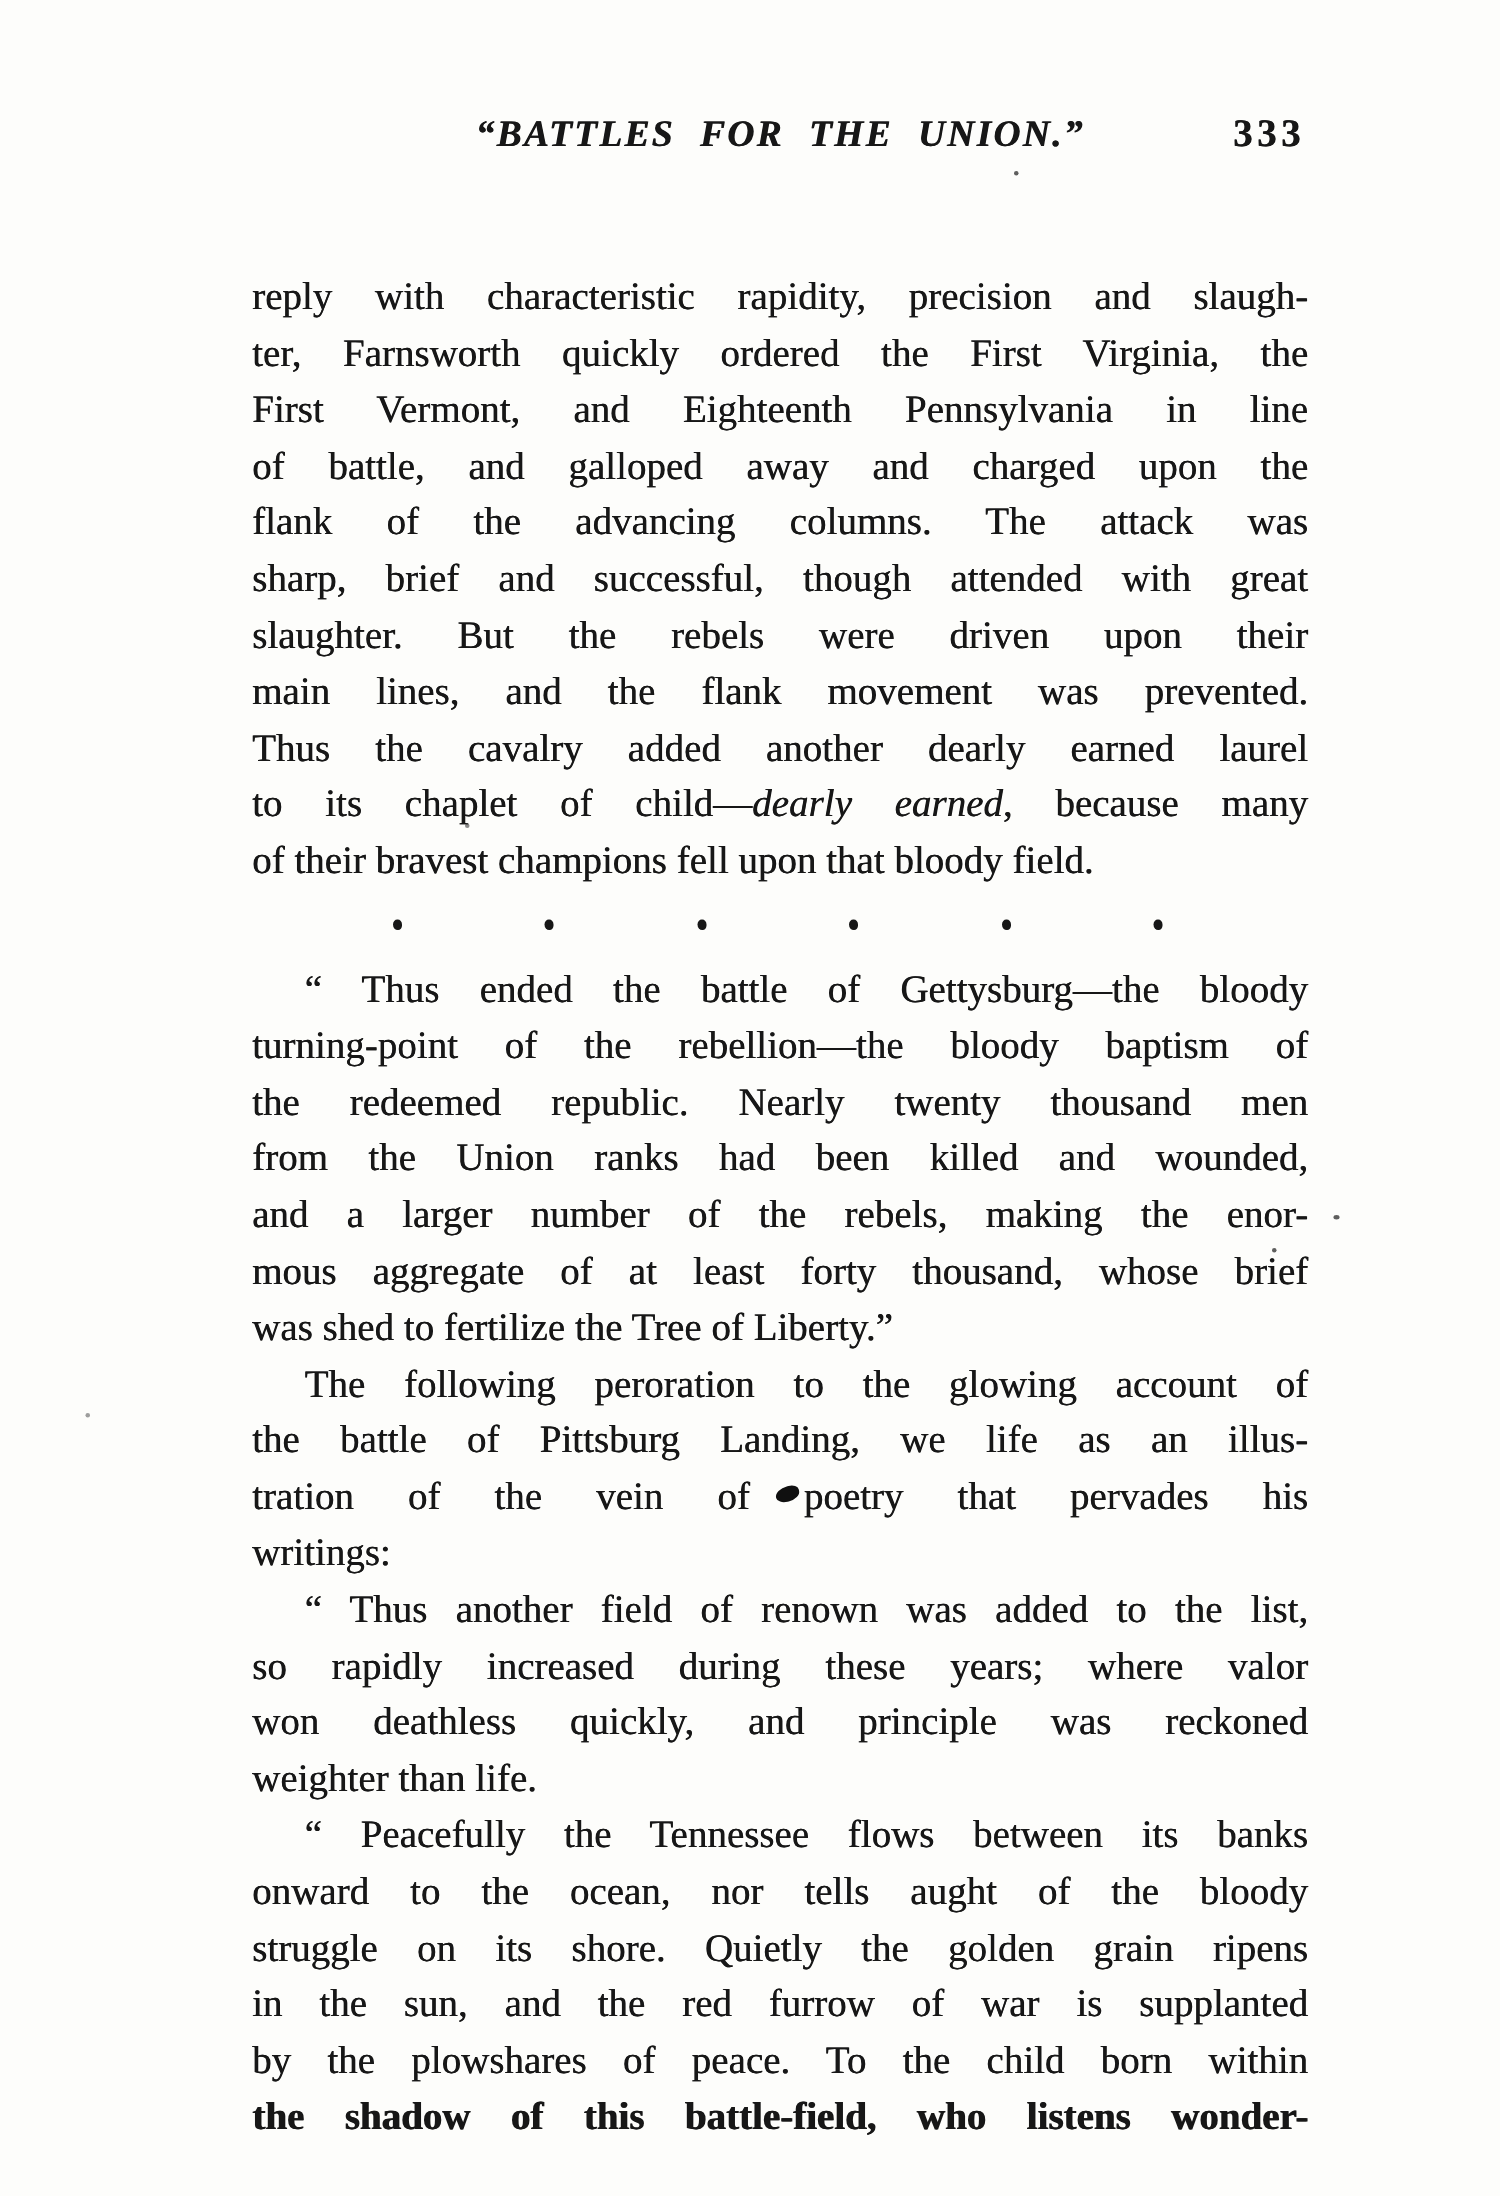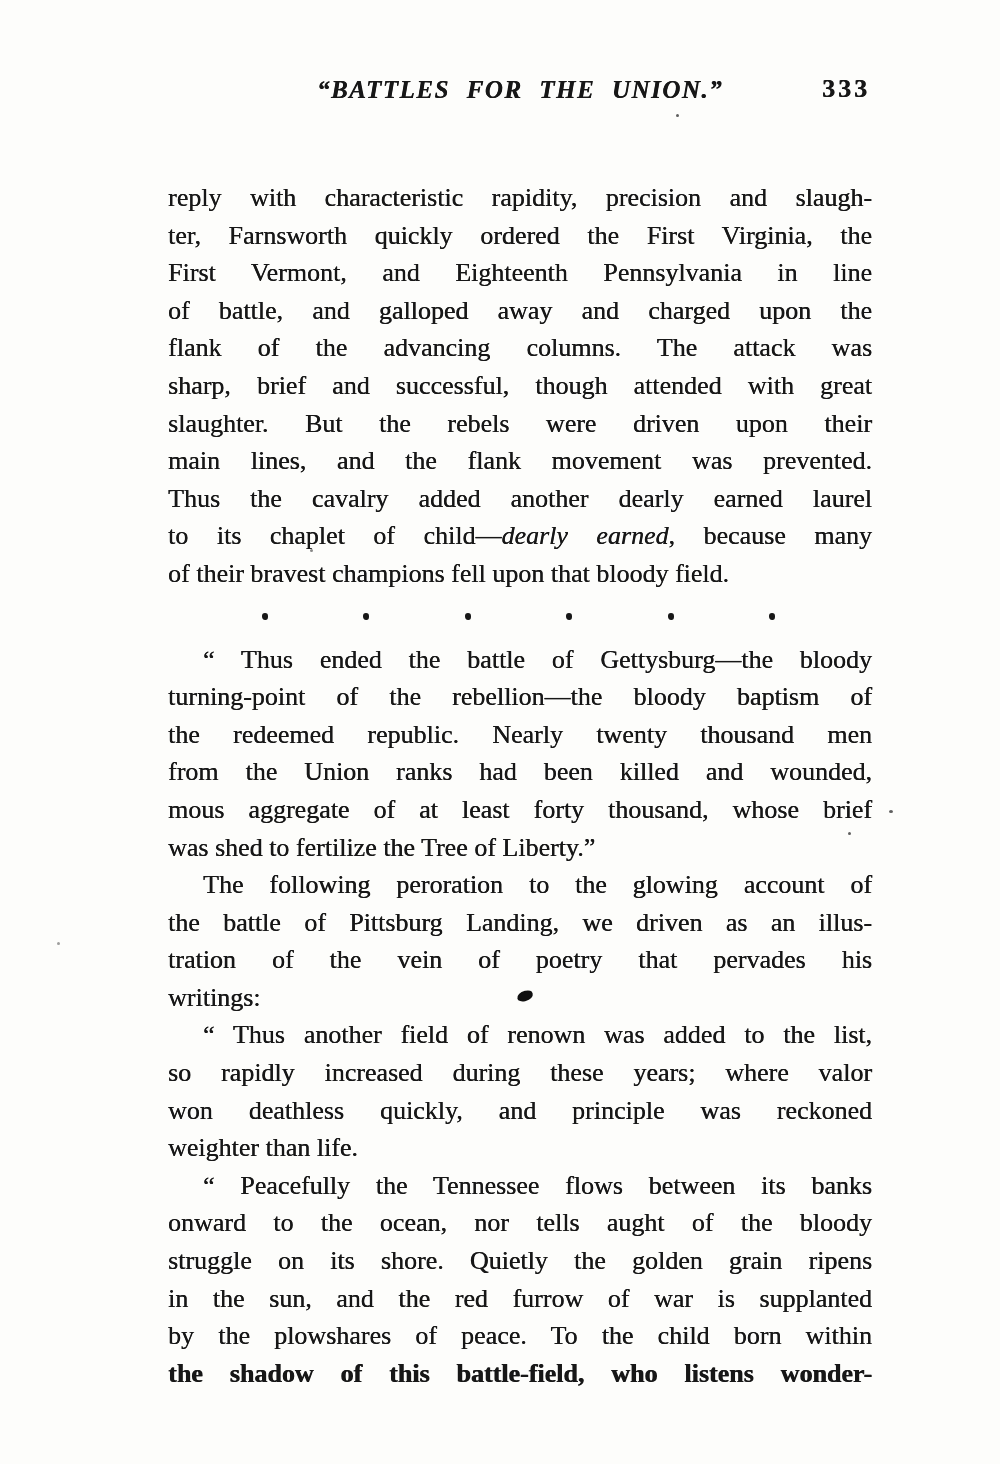--- a/index.html
+++ b/index.html
@@ -135,26 +135,27 @@
         <span class="dot"></span>
         <span class="dot"></span>
         <span class="dot"></span>
         <span class="dot"></span>
       </div>
       <div class="para">
         <div class="line ind"><span>“ Thus ended the battle of Gettysburg—the bloody</span></div>
         <div class="line"><span>turning-point of the rebellion—the bloody baptism of</span></div>
         <div class="line"><span>the redeemed republic.  Nearly twenty thousand men</span></div>
         <div class="line"><span>from the Union ranks had been killed and wounded,</span></div>
+        <div class="line"><span>and a larger number of the rebels, making the enor-</span></div>
         <div class="line"><span>mous aggregate of at least forty thousand, whose brief</span></div>
         <div class="line flush"><span>was shed to fertilize the Tree of Liberty.”</span></div>
       </div>
       <div class="para">
         <div class="line ind"><span>The following peroration to the glowing account of</span></div>
-        <div class="line"><span>the battle of Pittsburg Landing, we driven as an illus-</span></div>
+        <div class="line"><span>the battle of Pittsburg Landing, we life as an illus-</span></div>
         <div class="line"><span>tration of the vein of poetry that pervades his</span></div>
         <div class="line flush"><span>writings:</span></div>
       </div>
       <div class="para">
         <div class="line ind"><span>“ Thus another field of renown was added to the list,</span></div>
         <div class="line"><span>so rapidly increased during these years; where valor</span></div>
         <div class="line"><span>won deathless quickly, and principle was reckoned</span></div>
         <div class="line flush"><span>weighter than life.</span></div>
       </div>
       <div class="para">

